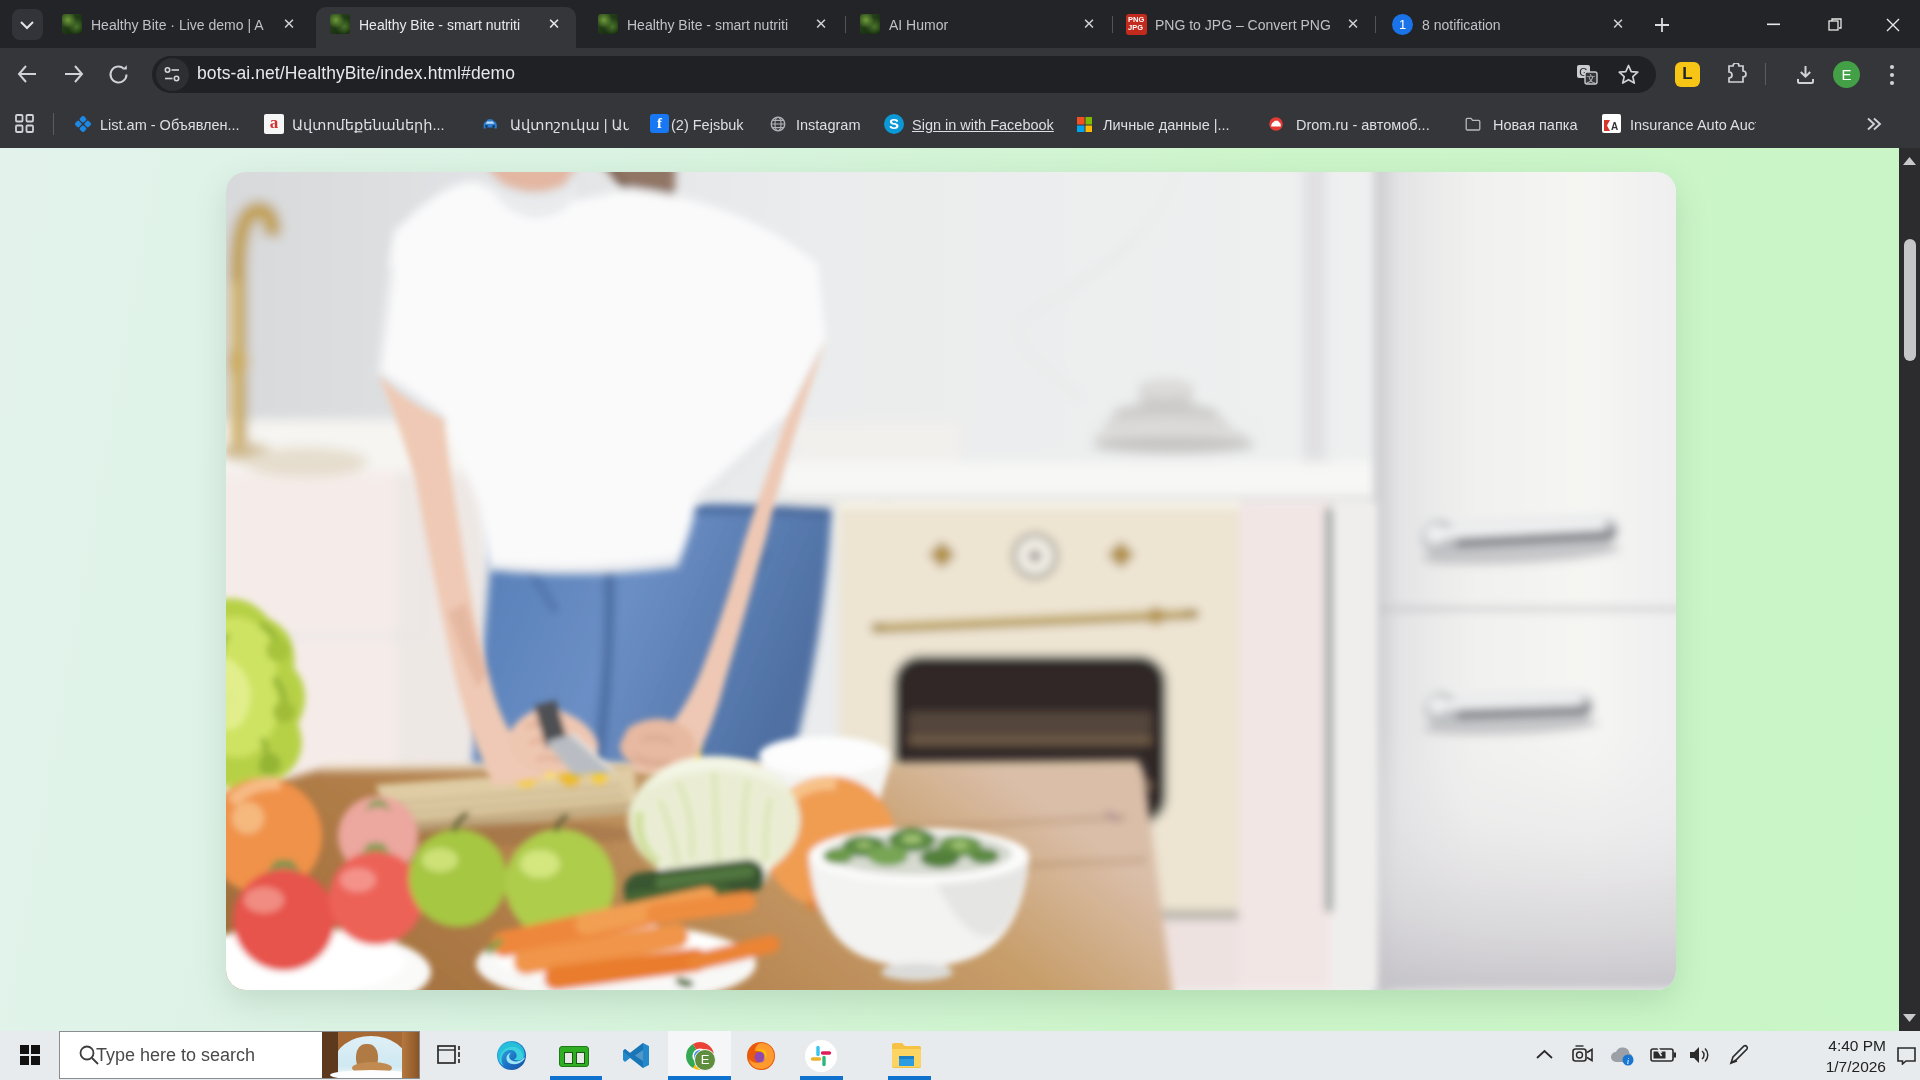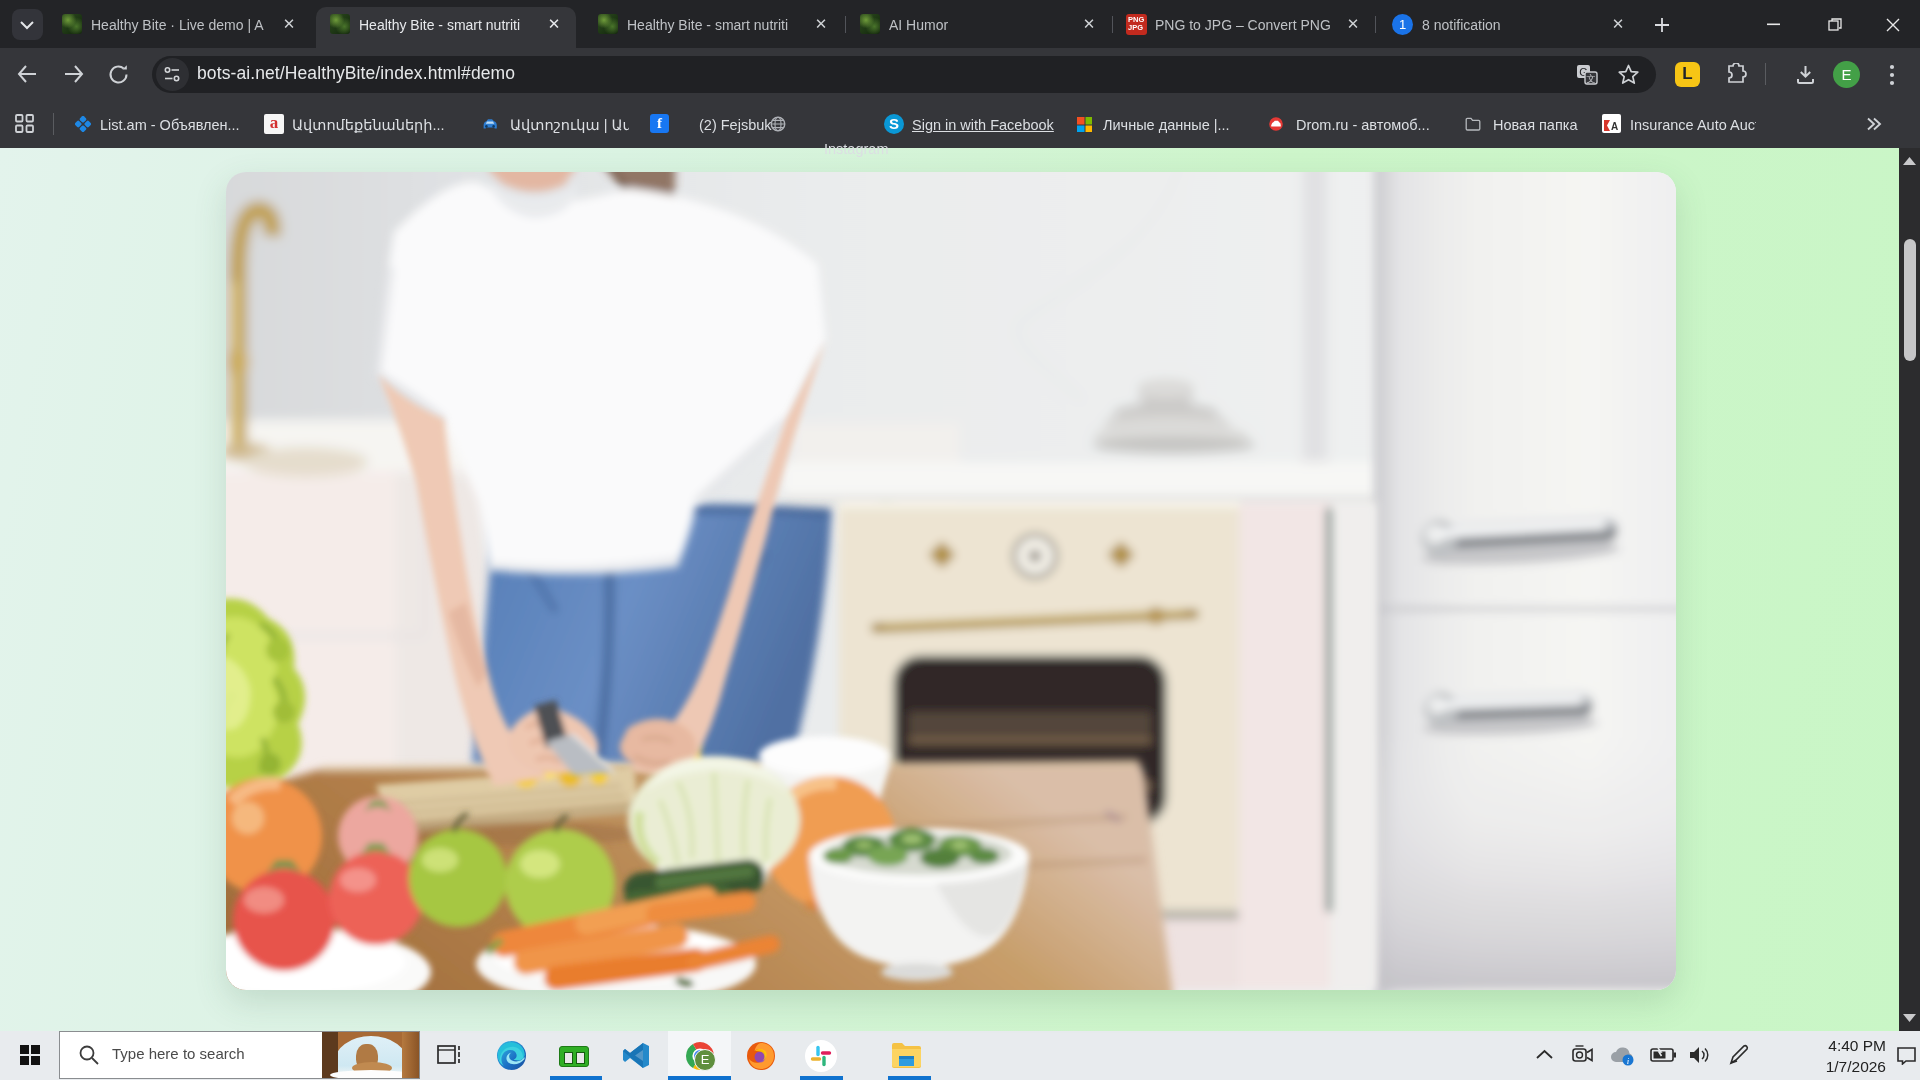--- a/index.html
+++ b/index.html
@@ -154,28 +154,28 @@
 <svg class="bicon" style="left:482px" width="20" height="18" viewBox="0 0 20 18">
   <path d="M2 11 q0-4.5 3.5-5.5 l2-2.5 h5 l2.5 2.5 q3.5 1 3.5 5.5 v3.5 h-2.5 l-1-1.2 h-9.5 l-1 1.2 H2 Z" fill="#2d7dd2"></path>
   <path d="M6.3 5.8 h7.4 l1.6 3 h-10.6 Z" fill="#bcdcf5"></path>
   <circle cx="5.5" cy="12" r="1.6" fill="#0d3a66"></circle>
     <circle cx="14.5" cy="12" r="1.6" fill="#0d3a66"></circle>
   </svg>
 <div class="btxt" style="left:510px;width:119px;overflow:hidden;">Ավտոշուկա | Ավտ...</div>
 
 <div class="abs" style="left:650px;top:114px;width:19px;height:19px;border-radius:3px;background:#1877f2;"></div>
 <div class="abs" style="left:650px;top:115px;width:19px;text-align:center;font-size:15px;font-weight:bold;color:#fff;font-family:'Liberation Serif',serif;">f</div>
-<div class="btxt" style="left:699px;">(2) Fejsbuk</div>
+<div class="btxt" style="left:671px;">(2) Fejsbuk</div>
 
 <svg class="bicon" style="left:770px" width="18" height="18" viewBox="0 0 18 18">
   <circle cx="9" cy="9" r="7.6" fill="none" stroke="#aeb1b6" stroke-width="1.6"></circle>
   <ellipse cx="9" cy="9" rx="3.4" ry="7.6" fill="none" stroke="#aeb1b6" stroke-width="1.3"></ellipse>
   <path d="M1.5 9 H16.5 M2.6 5 H15.4 M2.6 13 H15.4" stroke="#aeb1b6" stroke-width="1.3" fill="none"></path>
   </svg>
-<div class="btxt" style="left:824px;margin-top:24px;">Instagram</div>
+<div class="btxt" style="left:796px;">Instagram</div>
 
 <div class="abs" style="left:884px;top:114px;width:20px;height:20px;border-radius:50%;background:#0a98d6;"></div>
 <div class="abs" style="left:884px;top:115px;width:20px;text-align:center;font-size:15px;font-weight:bold;color:#fff;">S</div>
 <div class="btxt" style="left:912px;text-decoration:underline;">Sign in with Facebook</div>
 
 <svg class="bicon" style="left:1076px" width="18" height="18">
   <rect x="1" y="1" width="7.5" height="7.5" fill="#f25022"></rect>
     <rect x="9.5" y="1" width="7.5" height="7.5" fill="#7fba00"></rect>
   <rect x="1" y="9.5" width="7.5" height="7.5" fill="#00a4ef"></rect>
     <rect x="9.5" y="9.5" width="7.5" height="7.5" fill="#ffb900"></rect>
@@ -498,21 +498,21 @@
   <div class="abs" style="left:0;top:0;width:9px;height:9px;background:#111;"></div>
   <div class="abs" style="left:11px;top:0;width:9px;height:9px;background:#111;"></div>
   <div class="abs" style="left:0;top:11px;width:9px;height:9px;background:#111;"></div>
   <div class="abs" style="left:11px;top:11px;width:9px;height:9px;background:#111;"></div>
 </div>
 <div class="abs" style="left:59px;top:1031px;width:361px;height:48px;background:#fff;border:1px solid #8a8d90;box-sizing:border-box;"></div>
 <svg class="abs" style="left:78px;top:1044px" width="22" height="22">
   <circle cx="9" cy="9" r="6.5" fill="none" stroke="#3c3c3c" stroke-width="1.8"></circle>
   <path d="M14 14 L20 20" stroke="#3c3c3c" stroke-width="1.8"></path>
   </svg>
-<div class="abs" style="left:112px;top:1045px;font-size:15px;color:#4a4a4a;">Type here to search</div>
+<div class="abs" style="left:96px;top:1045px;font-size:18px;color:#4a4a4a;">Type here to search</div>
 
 <div class="abs" style="left:322px;top:1032px;width:97px;height:46px;overflow:hidden;background:#a86a35;">
   <div class="abs" style="left:12px;top:4px;width:74px;height:54px;border-radius:50% 50% 0 0;background:linear-gradient(180deg,#dff0f7 0%,#cfe8f2 55%,#f4f7f5 75%,#ffffff 100%);"></div>
   <div class="abs" style="left:0px;top:0px;width:16px;height:46px;background:#5d3a1e;"></div>
   <div class="abs" style="left:34px;top:12px;width:22px;height:26px;border-radius:45% 45% 40% 40%;background:#b07a44;"></div>
   <div class="abs" style="left:30px;top:30px;width:40px;height:12px;border-radius:50%;background:#c08a50;"></div>
   <div class="abs" style="left:8px;top:38px;width:82px;height:10px;border-radius:50%;background:#fdfdfd;"></div>
   <div class="abs" style="left:80px;top:0px;width:17px;height:46px;background:linear-gradient(90deg,#b5793f,#8a5426);"></div>
 </div>
 

